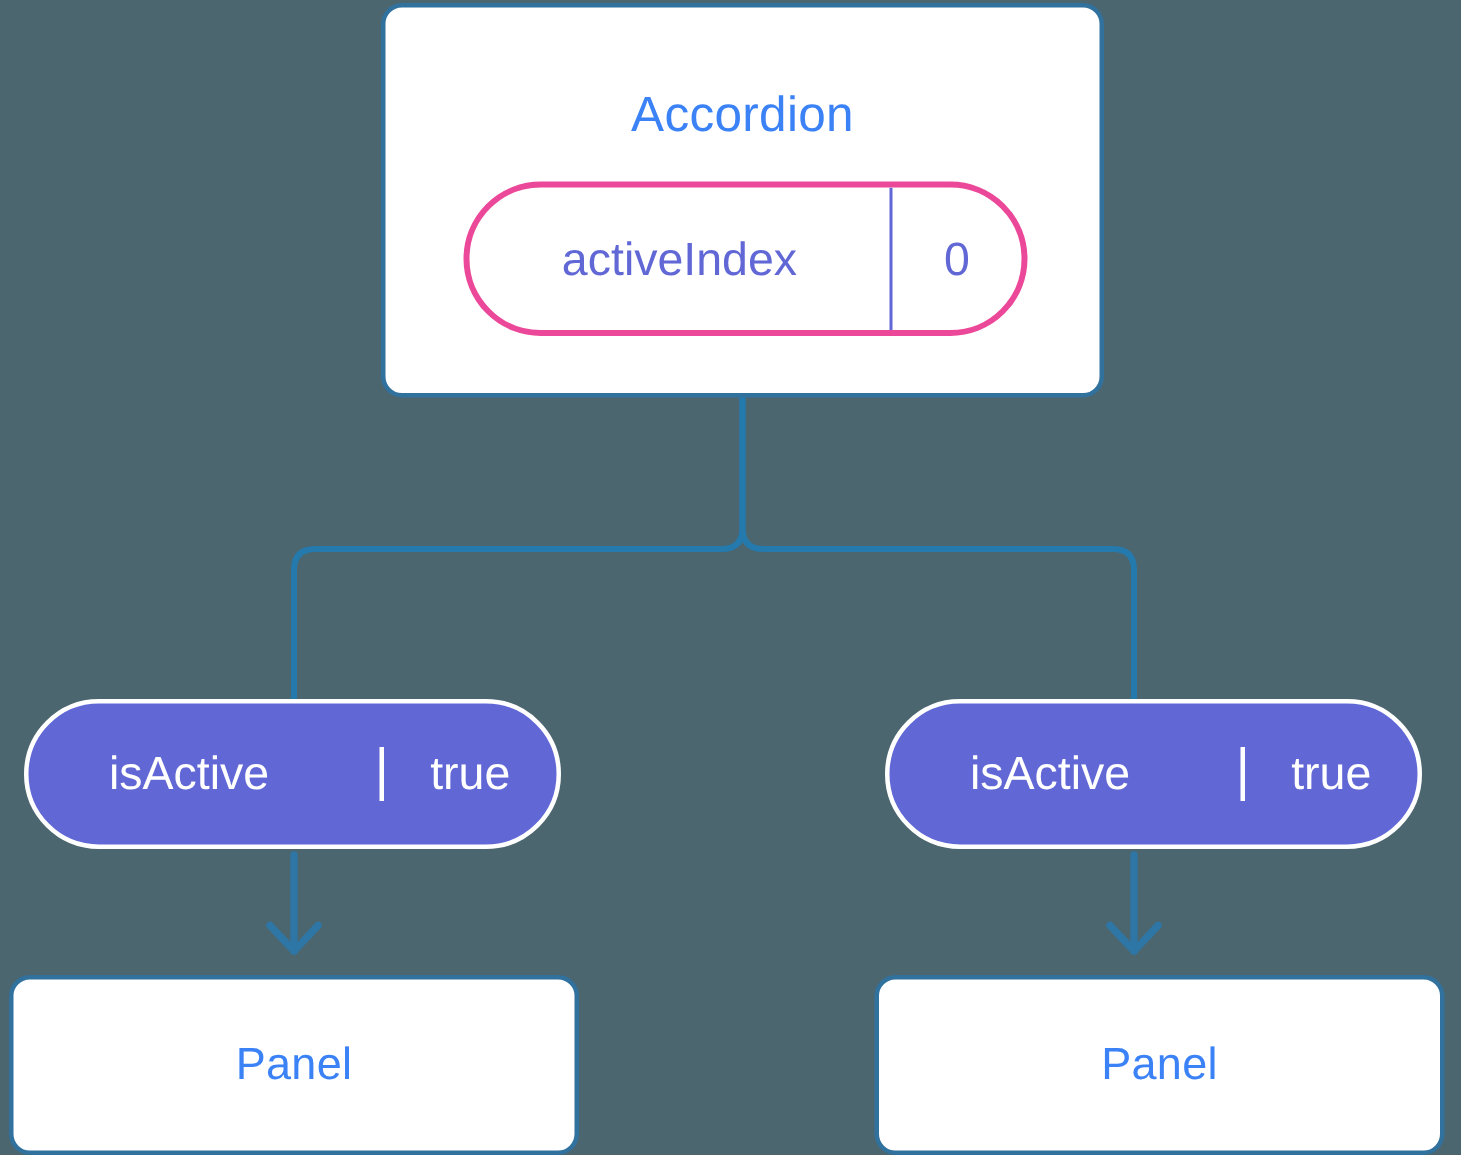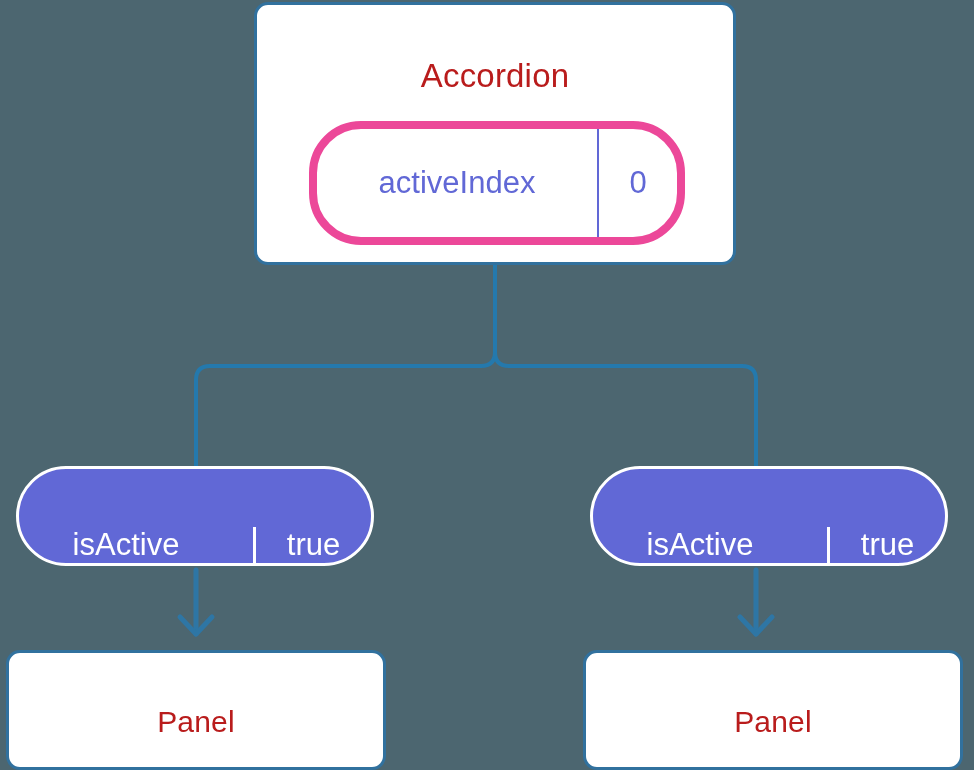--- a/index.html
+++ b/index.html
@@ -32,21 +32,21 @@
   
   .card {
     position: absolute;
     background: #ffffff;
     border: 3px solid #31719e;
     border-radius: 14px;
     box-sizing: border-box;
   }
   .card-title {
     text-align: center;
-    color: #b91c1c;
+    color: #3b82f6;
     font-weight: 400;
     letter-spacing: .2px;
   }
 
   
   #root-card {
     left: 254px;
     top: 2px;
     width: 482px;
     height: 263px;
@@ -55,22 +55,22 @@
     font-size: 33px;
     margin-top: 52px;
   }
 
   
   .pill-outline {
     position: absolute;
     left: 52px;
     top: 116px;
     width: 376px;
-    height: 124px;
-    border: 8px solid #ec4899;
+    height: 103px;
+    border: 4px solid #ec4899;
     border-radius: 52px;
     box-sizing: border-box;
     display: flex;
     align-items: stretch;
     overflow: hidden;
   }
   .pill-outline .pk,
   .pill-outline .pv {
     display: flex;
     align-items: center;
@@ -89,21 +89,21 @@
 
   
   .pill-filled {
     position: absolute;
     height: 100px;
     background: #6168d6;
     border: 3px solid #ffffff;
     border-radius: 52px;
     box-sizing: border-box;
     display: flex;
-    align-items: flex-end;
+    align-items: center;
     overflow: hidden;
   }
   .pill-filled .pk,
   .pill-filled .pv {
     display: flex;
     align-items: center;
     justify-content: center;
     color: #ffffff;
     font-size: 31px;
     box-sizing: border-box;
@@ -130,21 +130,21 @@
   }
   #panel-right {
     left: 583px;
     top: 650px;
     width: 380px;
     height: 120px;
   }
   #panel-left .card-title,
   #panel-right .card-title {
     font-size: 30px;
-    margin-top: 52px;
+    margin-top: 40px;
   }
 </style>
 </head>
 <body>
 
 <div id="stage">
 
   <svg id="wires" viewBox="0 0 974 770" width="974" height="770">
 
     <path d="M 495 265

